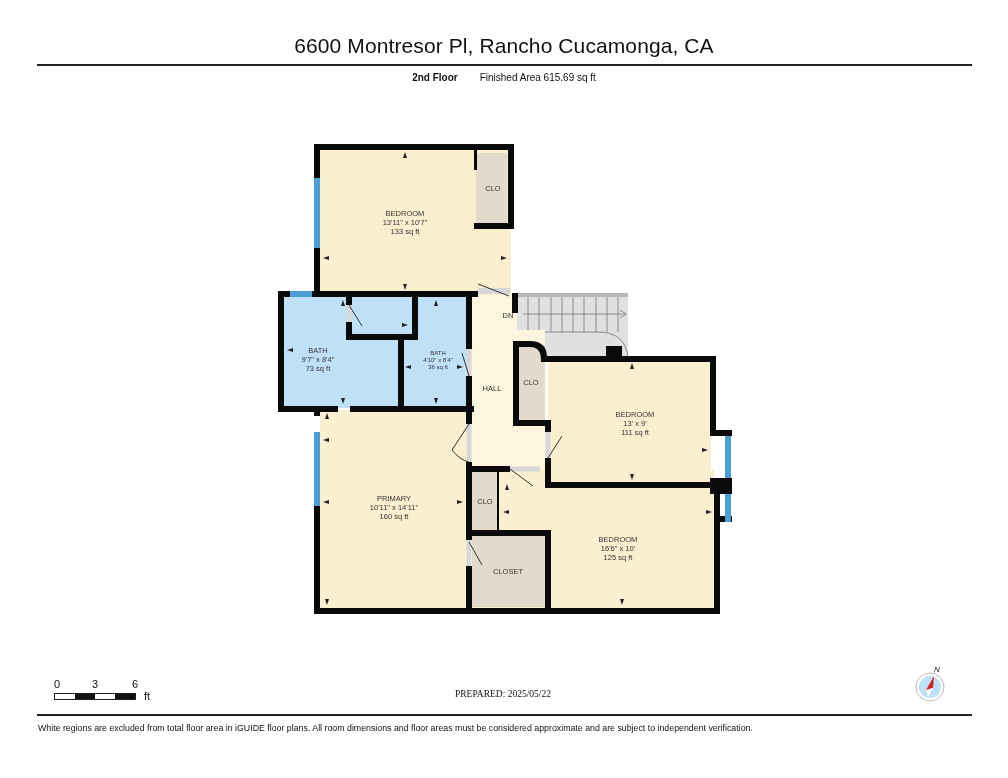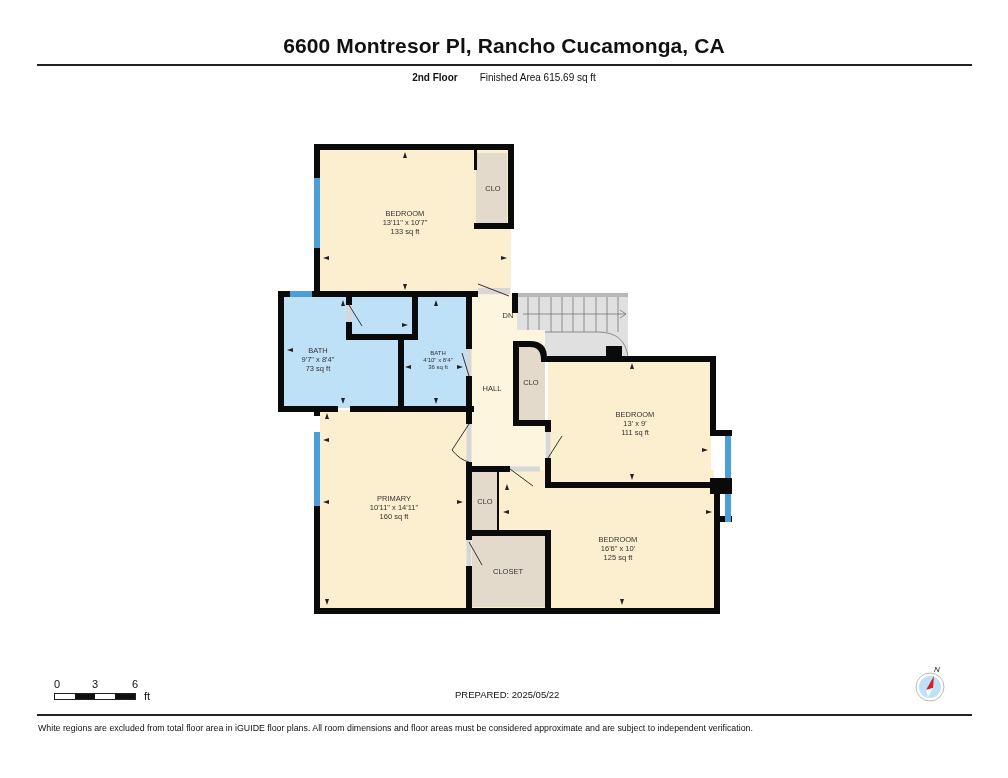--- a/index.html
+++ b/index.html
@@ -1,28 +1,28 @@
 <!DOCTYPE html>
 <html><head>
 <meta charset="utf-8">
 <style>
   html, body { margin:0; padding:0; background:#ffffff; }
   body { width:1008px; height:778px; position:relative; overflow:hidden; font-family:"Liberation Sans", sans-serif; color:#111; }
-  .title { position:absolute; left:0; top:34px; width:1008px; text-align:center; font-size:21px; font-weight:bold; letter-spacing:0.1px; }
+  .title { position:absolute; left:0; top:34px; width:1008px; text-align:center; font-size:21px; font-weight:normal; letter-spacing:0.1px; }
   .rule { position:absolute; left:37px; width:935px; height:2px; background:#222; }
   .subtitle { position:absolute; left:0; top:72px; width:1008px; text-align:center; font-size:10px; }
   .subtitle b { font-weight:bold; margin-right:22px; }
   .plan { position:absolute; left:0; top:0; }
   .rlabel { font-family:"Liberation Sans", sans-serif; fill:#333; text-anchor:middle; }
   .scale { position:absolute; left:52px; top:678px; width:110px; height:28px; }
   .scale-nums span { position:absolute; top:0; font-size:11px; }
   .scale-bar { position:absolute; top:15px; left:2px; width:80px; height:5px; border:1px solid #222; display:flex; }
   .scale-bar div { flex:1; }
   .scale-ft { position:absolute; left:92px; top:12px; font-size:11px; }
-  .prepared { position:absolute; left:455px; top:689px; font-size:9.5px; }
+  .prepared { position:absolute; left:455px; top:689px; font-size:9.5px;font-family:Liberation Serif, serif; }
   .compass { position:absolute; left:912px; top:666px; width:36px; height:36px; }
   .disclaimer { position:absolute; left:38px; top:723px; font-size:8.8px; color:#111;text-align:right; }
 </style>
 </head>
 <body>
 
 <div class="title">6600 Montresor Pl, Rancho Cucamonga, CA</div>
 <div class="rule" style="top:64px;"></div>
 <div class="subtitle">
   <b>2nd Floor</b><span>Finished Area 615.69 sq ft</span>

